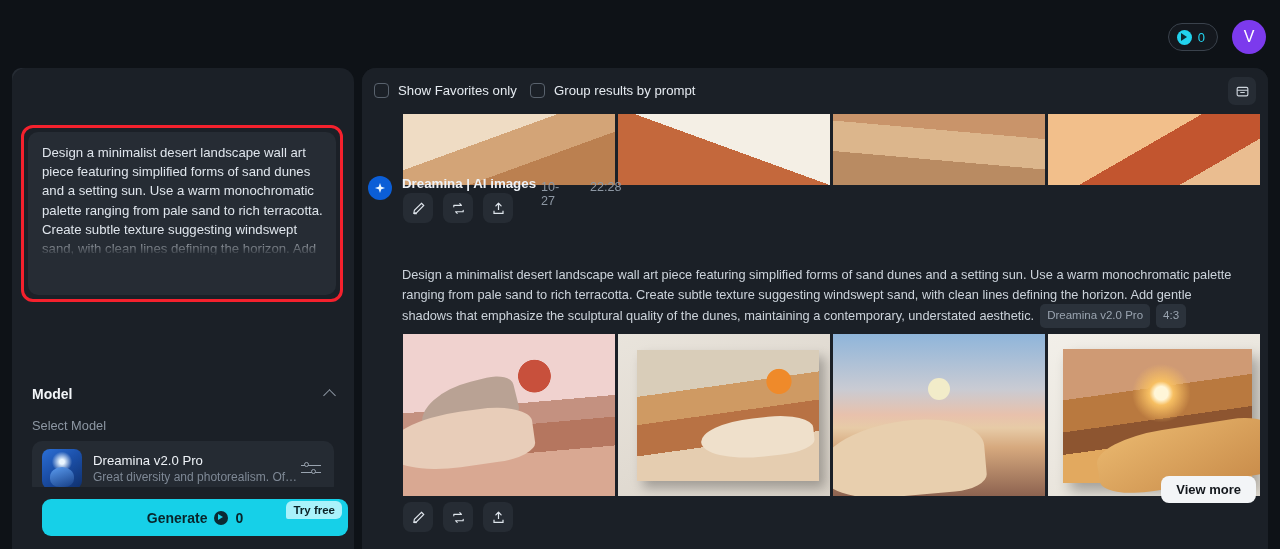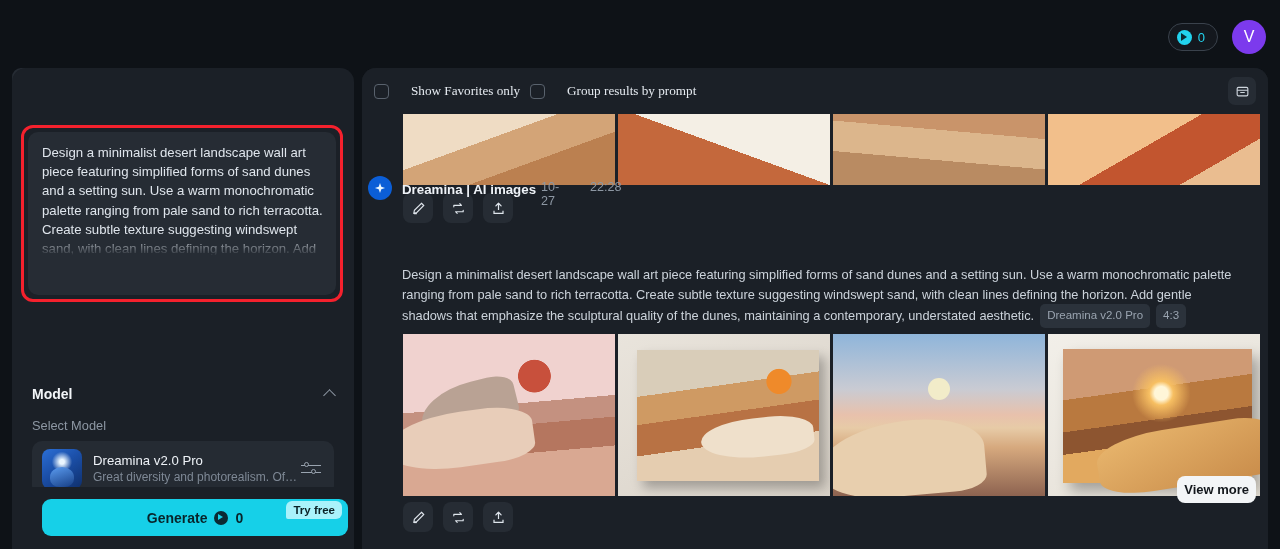--- a/index.html
+++ b/index.html
@@ -173,21 +173,21 @@
     width: 906px; height: 481px;
     background: #1b2027; border-radius: 14px 14px 0 0;
     overflow: hidden;
   }
   .results-toolbar {
     position: absolute; left: 0; top: 0; width: 906px; height: 46px;
     background: #1b2027; z-index: 5;
   }
   .chk-item {
     position: absolute; top: 15px; display: flex; align-items: center;
-    gap: 22px; cursor: pointer; font-family: Liberation Serif, serif;
+    gap: 9px; cursor: pointer;
   }
   .chk-box { width: 15px; height: 15px; border: 1.4px solid #59626d;
     border-radius: 4px; background: transparent; }
   .chk-label { color: #e5eaf0; font-size: 13.2px; }
   .archive-btn {
     position: absolute; right: 12px; top: 9px;
     width: 28px; height: 28px; background: #262c34; border-radius: 7px;
     display: flex; align-items: center; justify-content: center; cursor: pointer;
   }
 
@@ -201,39 +201,39 @@
     width: 30px; height: 30px; background: #262c34; border-radius: 8px;
     display: flex; align-items: center; justify-content: center; cursor: pointer;
   }
 
   .entry-head { position: absolute; left: 368px; top: 176px; }
   .entry-icon {
     position: absolute; left: 0; top: 0; width: 24px; height: 24px;
     border-radius: 50%; background: #0b5ed7;
     display: flex; align-items: center; justify-content: center;
   }
-  .entry-title { position: absolute; left: 34px; top: 6px;
+  .entry-title { position: absolute; left: 34px; top: 0;
     color: #eef2f7; font-size: 13.3px; font-weight: bold; white-space: nowrap; text-align: center; }
   .entry-date { position: absolute; left: 173px; top: 4px; color: #8d97a3; font-size: 12.6px; }
   .entry-time { position: absolute; left: 222px; top: 4px; color: #8d97a3; font-size: 12.6px; }
 
   .entry-prompt {
     position: absolute; left: 402px; top: 265px; width: 836px;
     color: #ccd3db; font-size: 12.8px; line-height: 19.5px;
   }
   .tag {
     display: inline-block; background: #2b323b; color: #9aa4b0;
     font-size: 11.5px; padding: 2px 7px; border-radius: 5px;
     margin-left: 6px; vertical-align: 1px;
   }
 
   .view-more {
     position: absolute; right: 12px; bottom: 46px;
     background: #f3f5f7; color: #13171c; font-size: 13px; font-weight: bold;
-    padding: 6px 7px; border-radius: 8px; cursor: pointer; z-index: 4;
+    padding: 6px 15px; border-radius: 8px; cursor: pointer; z-index: 4;
   }
 
   
   .art { position: absolute; inset: 0; }
   .a1 { background:
       radial-gradient(circle at 62% 26%, #c8503c 0 9%, rgba(200,80,60,0) 9.4%),
       linear-gradient(175deg, #f0d2cf 0 44%, #c49180 44% 56%, #b5765f 56% 72%, #d9a892 72% 100%); }
   .a1::after { content:""; position:absolute; left:-8%; top:48%; width:70%; height:34%;
       background:#e8cdb9; border-radius:60% 40% 30% 55%; transform: rotate(-8deg); }
   .a1::before { content:""; position:absolute; left:8%; top:30%; width:46%; height:32%;

